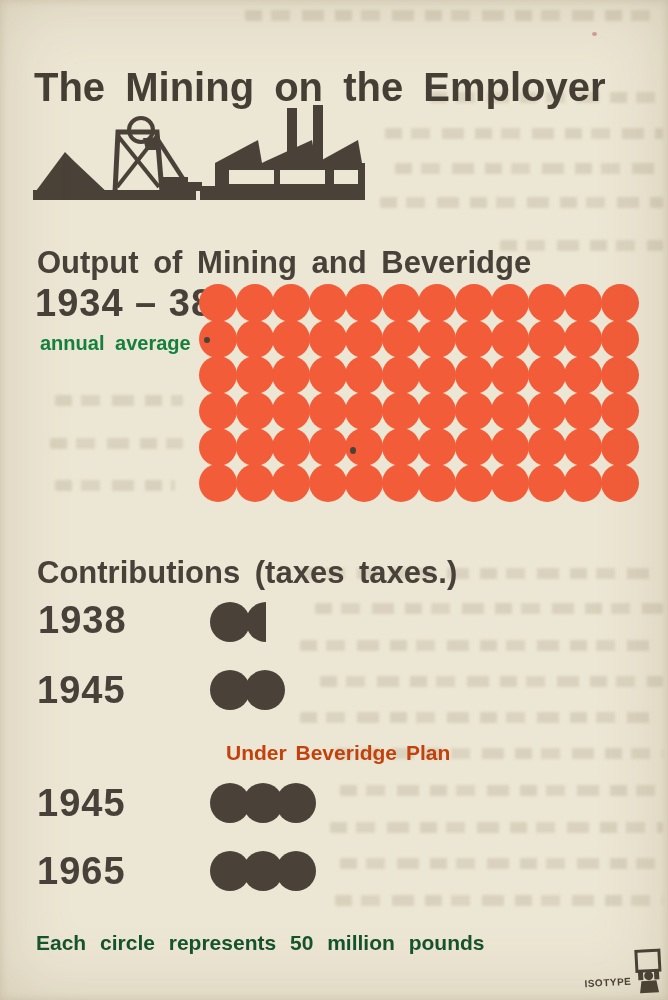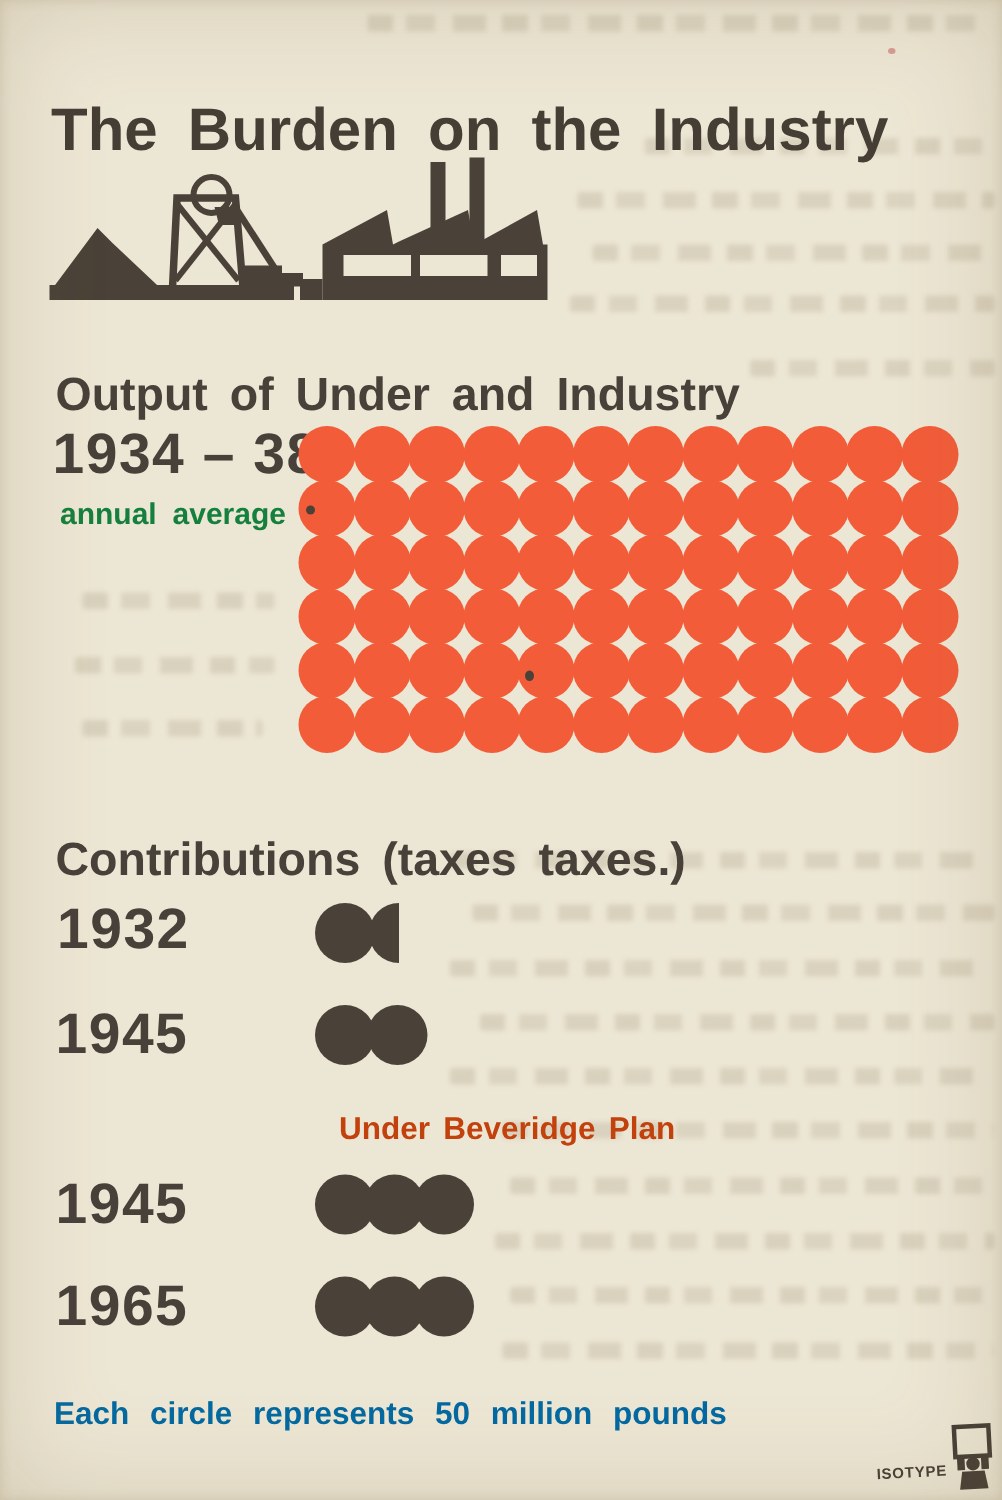--- a/index.html
+++ b/index.html
@@ -39,21 +39,21 @@
     color:#15803d;word-spacing:5px;white-space:nowrap;
   }
   .beveridge{
     left:226px;top:742px;
     font-size:21px;font-weight:bold;line-height:1;
     color:#c2410c;word-spacing:3px;white-space:nowrap;
   }
   .footnote{
     left:36px;top:932px;
     font-size:21px;font-weight:bold;line-height:1;
-    color:#0369a1;word-spacing:8px;white-space:nowrap;
+    color:#14532d;word-spacing:8px;white-space:nowrap;
   }
   .symbols{display:block;}
   .sym-row{display:flex;}
   .sym{flex:0 0 auto;}
   
   .ghost{
     position:absolute;height:11px;border-radius:2px;
     background:repeating-linear-gradient(90deg,
       rgba(148,134,106,.40) 0 17px, rgba(148,134,106,0) 17px 26px,
       rgba(148,134,106,.34) 26px 45px, rgba(148,134,106,0) 45px 57px,
@@ -90,21 +90,21 @@
   <div class="ghost" style="left:315px;top:603px;width:348px;"></div>
   <div class="ghost" style="left:300px;top:640px;width:360px;"></div>
   <div class="ghost" style="left:320px;top:676px;width:343px;"></div>
   <div class="ghost" style="left:300px;top:712px;width:360px;"></div>
   <div class="ghost" style="left:335px;top:748px;width:328px;"></div>
   <div class="ghost" style="left:340px;top:785px;width:323px;"></div>
   <div class="ghost" style="left:330px;top:822px;width:333px;"></div>
   <div class="ghost" style="left:340px;top:858px;width:323px;"></div>
   <div class="ghost" style="left:335px;top:895px;width:328px;"></div>
 
-  <h1 class="abs title">The Burden on the Industry</h1>
+  <h1 class="abs title">The Mining on the Employer</h1>
 
   <svg class="abs" style="left:28px;top:100px;" width="345" height="105" viewBox="0 0 345 105" aria-hidden="true">
     <g fill="#4a4238" stroke="none">
 
       <polygon points="5,95 37,52 47,62 82,95"></polygon>
 
       <rect x="5" y="90" width="163" height="10"></rect>
 
       <rect x="172" y="86" width="15" height="14"></rect>
 
@@ -128,21 +128,21 @@
 
       <polyline points="87,92 90,32 129,32 134,92" stroke-width="5"></polyline>
 
       <line x1="90" y1="36" x2="131" y2="87" stroke-width="4"></line>
       <line x1="129" y1="36" x2="89" y2="87" stroke-width="4"></line>
 
       <line x1="130" y1="40" x2="163" y2="91" stroke-width="4.5"></line>
     </g>
   </svg>
 
-  <h2 class="abs h2" id="output-heading">Output of Under and Industry</h2>
+  <h2 class="abs h2" id="output-heading">Output of Mining and Beveridge</h2>
 
   <div class="abs year-label" style="left:35px;top:284px;">1934 – 38</div>
   <div class="abs sub-label" style="left:40px;top:333px;">annual average</div>
 
   <div class="abs symbols" style="left:199px;top:284px;">
       <div class="sym-row">
         <div class="sym" style="width: 38px; height: 38px; background: rgb(242, 92, 57); border-radius: 50%;"></div>
         <div class="sym" style="width: 38px; height: 38px; background: rgb(242, 92, 57); border-radius: 50%; margin-left: -1.5px;"></div>
         <div class="sym" style="width: 38px; height: 38px; background: rgb(242, 92, 57); border-radius: 50%; margin-left: -1.5px;"></div>
         <div class="sym" style="width: 38px; height: 38px; background: rgb(242, 92, 57); border-radius: 50%; margin-left: -1.5px;"></div>
@@ -222,21 +222,21 @@
         <div class="sym" style="width: 38px; height: 38px; background: rgb(242, 92, 57); border-radius: 50%; margin-left: -1.5px;"></div>
         <div class="sym" style="width: 38px; height: 38px; background: rgb(242, 92, 57); border-radius: 50%; margin-left: -1.5px;"></div>
         <div class="sym" style="width: 38px; height: 38px; background: rgb(242, 92, 57); border-radius: 50%; margin-left: -1.5px;"></div>
         <div class="sym" style="width: 38px; height: 38px; background: rgb(242, 92, 57); border-radius: 50%; margin-left: -1.5px;"></div>
         <div class="sym" style="width: 38px; height: 38px; background: rgb(242, 92, 57); border-radius: 50%; margin-left: -1.5px;"></div>
       </div>
     </div>
 
   <h2 class="abs h2" id="contrib-heading">Contributions (taxes taxes.)</h2>
 
-  <div class="abs year-label" style="left:38px;top:601px;">1932</div>
+  <div class="abs year-label" style="left:38px;top:601px;">1938</div>
   <div class="abs symbols" style="left:210px;top:602px;">
       <div class="sym-row">
         <div class="sym" style="width: 40px; height: 40px; background: rgb(74, 66, 56); border-radius: 50%;"></div>
         <div class="sym" style="width: 20px; height: 40px; background: rgb(74, 66, 56); border-radius: 20px 0px 0px 20px; margin-left: -4px;"></div>
       </div>
     </div>
 
   <div class="abs year-label" style="left:37px;top:671px;">1945</div>
   <div class="abs symbols" style="left:210px;top:670px;">
       <div class="sym-row">

